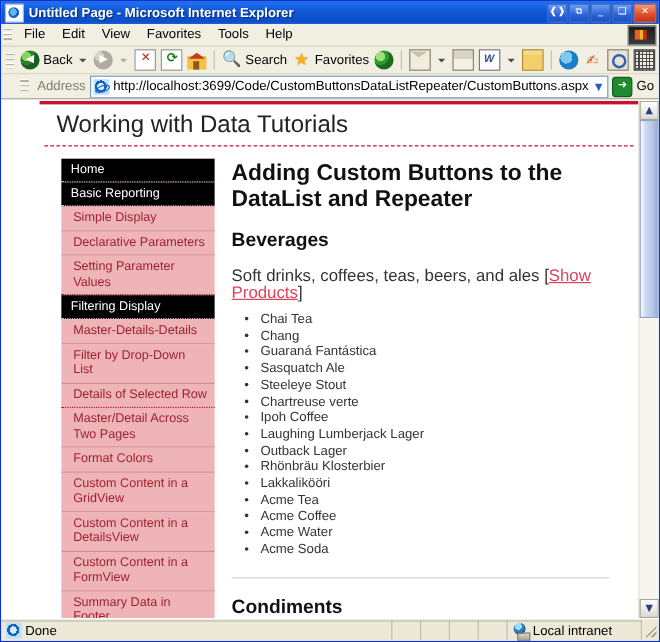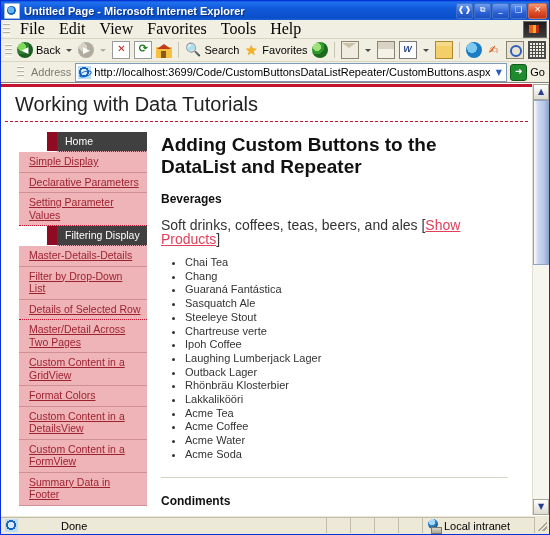--- a/index.html
+++ b/index.html
@@ -57,21 +57,21 @@
     height:18px;flex:0 0 18px;
     background:#f1efe2;
     border-bottom:1px solid #d9d5c3;
     display:flex;align-items:center;
     position:relative;
   }
   .grip{width:7px;height:13px;margin:0 3px 0 2px;
     background:repeating-linear-gradient(180deg,#fff 0 1px,#b5b0a0 1px 2px,transparent 2px 4px);
   }
   .menubar .mi{
-    font-size:16px;color:#000;padding:1px 7px;white-space:nowrap;font-family:Liberation Serif, serif;
+    font-size:11px;color:#000;padding:1px 7px;white-space:nowrap;
   }
   .brandbox{
     position:absolute;right:2px;top:1px;width:22px;height:15px;
     background:linear-gradient(180deg,#1d1d1d,#3b3b3b);
     border:1px solid #6b6b6b;
   }
   .brandbox:after{
     content:"";position:absolute;left:5px;top:3px;width:10px;height:8px;
     background:
       linear-gradient(90deg,#e85f1f 0 4px,#f4b223 4px 7px,#bf2b17 7px 10px);
@@ -149,20 +149,21 @@
   .addr-dd{width:15px;height:15px;flex:0 0 15px;color:#2b5fb8;font-size:8px;
     text-align:center;line-height:15px;font-family:"DejaVu Sans",sans-serif;}
   .go-btn{display:flex;align-items:center;padding:0 4px 0 3px;}
   .go-ico{width:15px;height:15px;background:#1f8a2e;border:1px solid #0f5c1c;border-radius:3px;
     color:#fff;font-size:9px;line-height:13px;text-align:center;font-family:"DejaVu Sans",sans-serif;}
   .go-lbl{font-size:11px;margin-left:3px;}
   
   .viewport{
     flex:1;display:flex;background:#fff;overflow:hidden;position:relative;
     border-top:1px solid #fff;
+    padding-left:32px;
   }
   .page{
     flex:1;min-width:0;position:relative;background:#fff;
     border-top:3px solid #c4122f;
     overflow:hidden;
   }
   .page-header{
     padding:6px 10px 5px 10px;
     border-bottom:1px dashed #c4122f;
     margin:0 4px;
@@ -172,54 +173,52 @@
     font-family:"Liberation Sans", sans-serif;
   }
   .columns{display:flex;align-items:flex-start;}
   
   .sidebar{
     width:128px;flex:0 0 128px;
     margin:10px 0 0 18px;
     position:relative;
   }
   .nav-head{
-    background:#404040;color:#fff;font-size:10.5px;
+    background:#000000;color:#fff;font-size:10.5px;
     padding:3px 6px 4px 8px;line-height:12px;
     border-bottom:1px dotted #e8aab6;
     position:relative;
-    margin-left:38px;
   }
   .nav-head:before{
     content:"";position:absolute;left:-10px;top:0;bottom:0;width:10px;
     background:#8f0b22;
   }
   .nav-item{
     background:#efb4b8;color:#9d2230;font-size:10.5px;
     padding:3px 6px 4px 10px;line-height:12.5px;
     border-bottom:1px solid #d08f96;
     position:relative;
-    text-decoration:underline;
   }
   .nav-item:before{
     content:"";position:absolute;left:-10px;top:0;bottom:0;width:10px;
     background:#8f0b22;
   }
   .nav-item.last{border-bottom:1px dotted #c4122f;}
   .nav-clip{overflow:hidden;}
   
   .content{
     flex:1;min-width:0;
     padding:12px 24px 0 14px;
   }
   .content h2{
     margin:0 0 14px 0;font-size:19px;line-height:22px;color:#111;
     font-family:"Liberation Sans", sans-serif;font-weight:bold;
   }
   .content h3{
-    margin:0 0 12px 0;font-size:12px;color:#111;font-weight:bold;
+    margin:0 0 12px 0;font-size:16px;color:#111;font-weight:bold;
   }
   .content p{
     margin:0 0 10px 0;font-size:14px;color:#333;line-height:14px;
   }
   .showlink{color:#e0405a;text-decoration:underline;}
   .plist{margin:0 0 0 2px;padding:0 0 0 22px;list-style:disc;}
   .plist li{font-size:11px;color:#333;line-height:13.2px;margin:0 0 0.5px 0;}
   .hr{height:1px;background:#d8d4c4;margin:16px 0 16px 0;border:0;}
   
   .vscroll{
@@ -243,21 +242,21 @@
     background:#ece9d8;
     border-top:1px solid #fff;
     display:flex;align-items:center;
     font-size:11px;color:#000;
   }
   .st-pane{
     height:16px;display:flex;align-items:center;
     border:1px solid #c0bca9;border-width:1px 1px 0 0;
     box-sizing:border-box;padding:0 4px;
   }
-  .st-main{flex:1;min-width:0;border-left:0;gap:40px;}
+  .st-main{flex:1;min-width:0;border-left:0;}
   .st-sm{width:24px;}
   .st-zone{width:112px;gap:3px;}
   .st-ie{width:13px;height:13px;flex:0 0 13px;position:relative;margin-right:3px;
     background:radial-gradient(circle at 6px 6px,#d9eaff 0 3px,#1565c0 3px 5px,#bbdefb 5px 7px);}
   .st-globe{width:14px;height:13px;flex:0 0 14px;position:relative;}
   .st-globe:before{content:"";position:absolute;left:1px;top:0;width:10px;height:10px;border-radius:50%;
     background:radial-gradient(circle at 4px 3px,#a8d8f8 0 3px,#2b7fc4 3px 5px,#1b5e96 5px 6px);}
   .st-globe:after{content:"";position:absolute;left:4px;top:8px;width:9px;height:5px;
     background:linear-gradient(180deg,#d9d6c8,#a9a496);border:1px solid #7d7a6c;}
   .grip-res{width:12px;height:12px;margin-right:2px;
@@ -376,32 +375,33 @@
       <div class="page-header">
         <h1>Working with Data Tutorials</h1>
       </div>
 
       <div class="columns">
 
         <div class="sidebar">
           <div class="nav-clip">
 
             <div class="nav-head">Home</div>
+            <div class="nav-head">Basic Reporting</div>
             <div class="nav-item">Simple Display</div>
             <div class="nav-item">Declarative Parameters</div>
             <div class="nav-item last">Setting Parameter Values</div>
 
             <div class="nav-head">Filtering Display</div>
             <div class="nav-item">Master-Details-Details</div>
             <div class="nav-item">Filter by Drop-Down List</div>
             <div class="nav-item last">Details of Selected Row</div>
             <div class="nav-item">Master/Detail Across Two Pages</div>
 
+            <div class="nav-item">Format Colors</div>
             <div class="nav-item">Custom Content in a GridView</div>
-            <div class="nav-item">Format Colors</div>
             <div class="nav-item">Custom Content in a DetailsView</div>
             <div class="nav-item">Custom Content in a FormView</div>
             <div class="nav-item">Summary Data in Footer</div>
 
           </div>
         </div>
 
         <div class="content">
           <h2>Adding Custom Buttons to the DataList and Repeater</h2>
 

